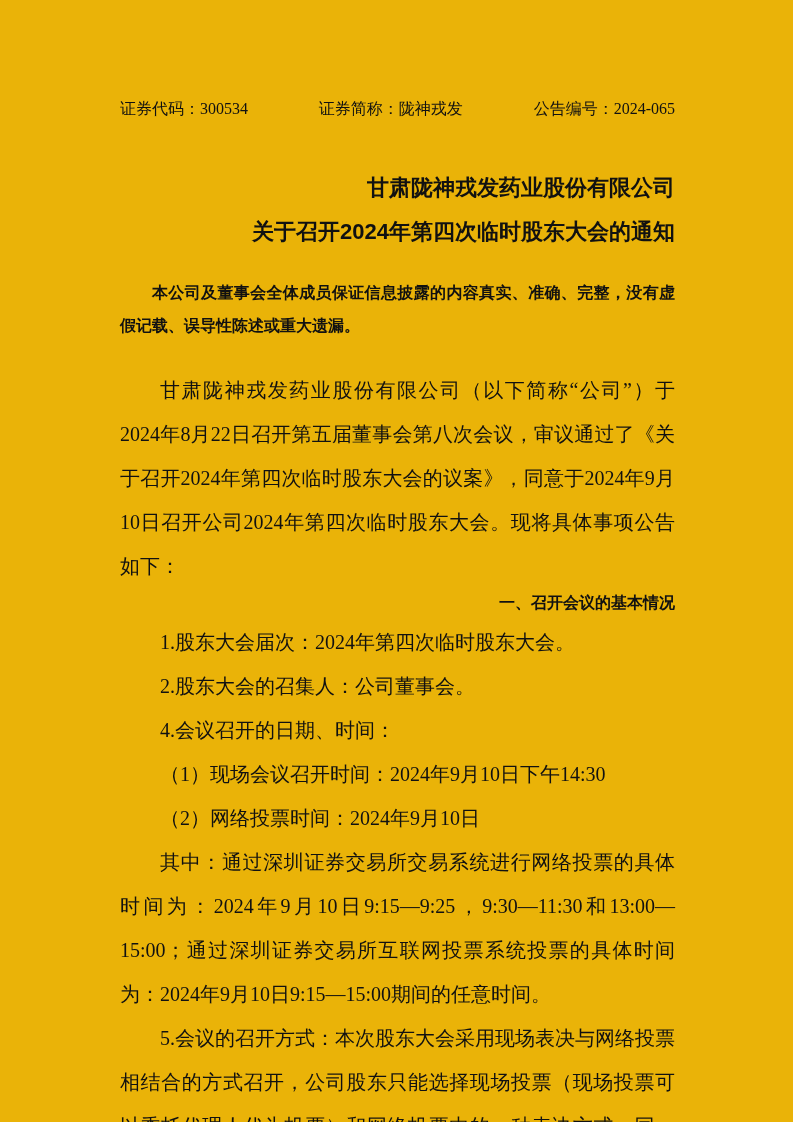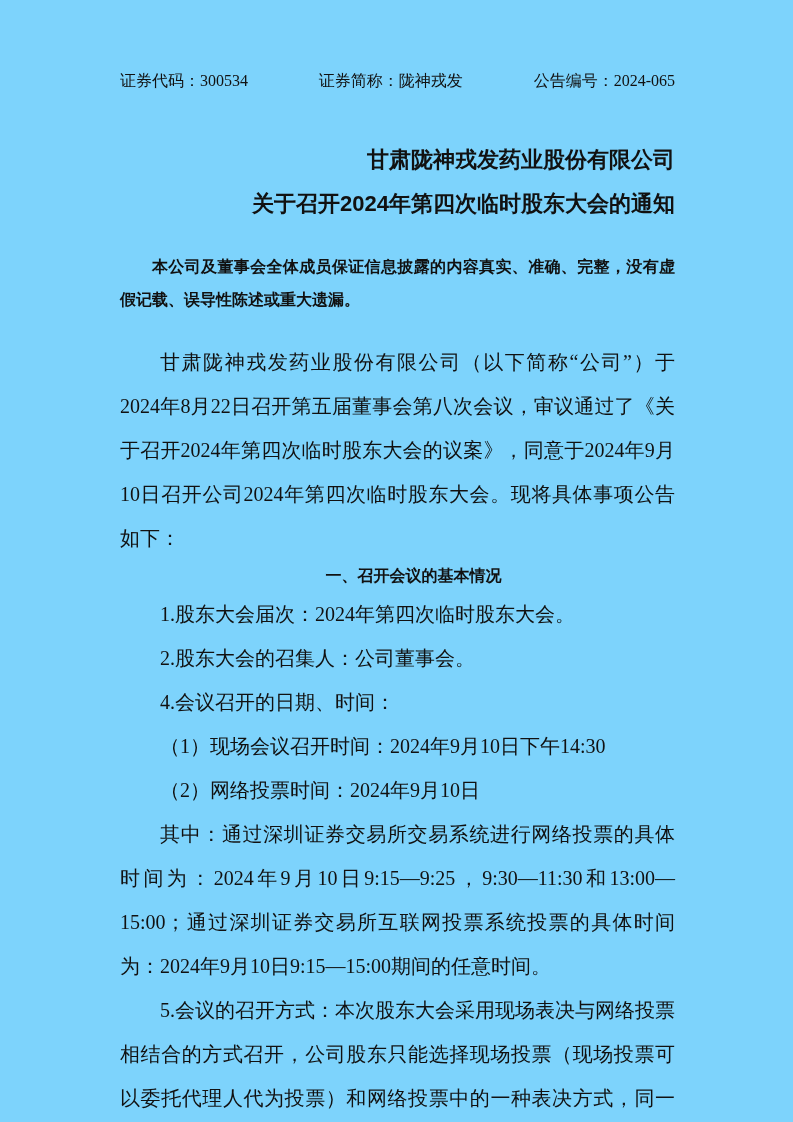--- a/index.html
+++ b/index.html
@@ -5,23 +5,23 @@
   html, body {
     margin: 0;
     padding: 0;
     background: #ffffff;
   }
   .page {
     position: relative;
     width: 793px;
     height: 1122px;
     margin: 0 auto;
-    background: #7dd3fc;
+    background: #eab308;
     box-sizing: border-box;
-    padding: 72px 118px 0 120px;
+    padding: 100px 118px 0 120px;
     color: #111111;
     overflow: hidden;
   }
   .doc-header {
     display: flex;
     justify-content: space-between;
     align-items: baseline;
     font-family: "Liberation Serif", "DejaVu Serif", serif;
     font-size: 16px;
     line-height: 18px;
@@ -30,46 +30,46 @@
   .title-block {
     margin-top: 48px;
     text-align: right;
     font-family: "Liberation Sans", "DejaVu Sans", sans-serif;
     font-weight: 700;
     font-size: 22px;
     line-height: 44px;
   }
   .declaration {
     margin: 24px 0 0 0;
-    font-family: Liberation Sans, sans-serif;
+    font-family: Liberation Mono, monospace;
     font-weight: 700;
     font-size: 16px;
     line-height: 33px;
     text-indent: 2em;
     text-align: justify;
   }
   .para {
     margin: 0;
     font-family: "Liberation Serif", "DejaVu Serif", serif;
     font-size: 20px;
     line-height: 44px;
     text-indent: 2em;
     text-align: justify;
   }
   .intro {
     margin-top: 24px;
   }
   .section-heading {
     margin: 0;
-    font-family: Liberation Sans, sans-serif;
+    font-family: Liberation Mono, monospace;
     font-weight: 700;
     font-size: 16px;
     line-height: 32px;
     text-indent: 2em;
-    text-align: center;
+    text-align: right;
   }
   .stretch {
     text-align: justify;
     text-align-last: justify;
     margin-top: 36px;
   }
 </style>
 </head>
 <body>
 

